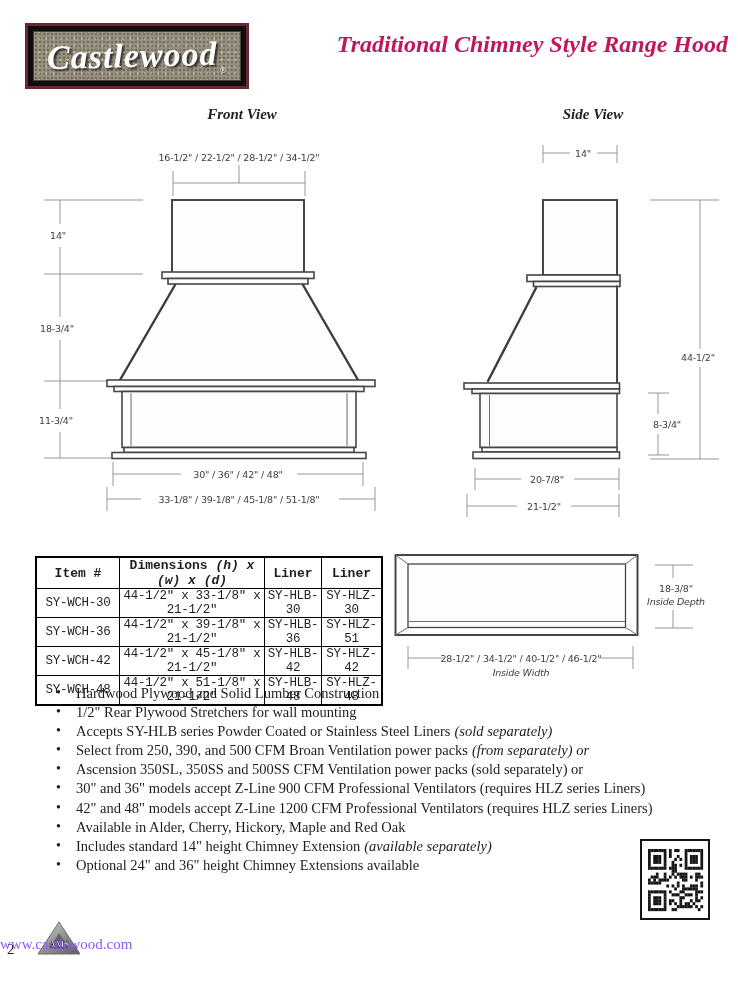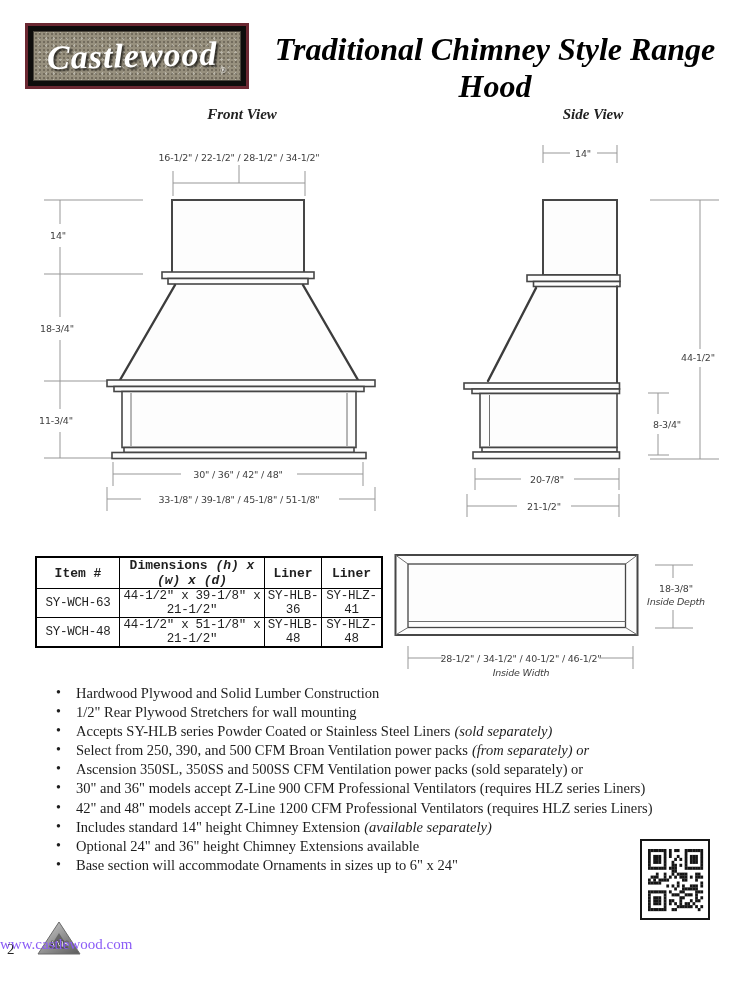--- a/index.html
+++ b/index.html
@@ -11,22 +11,22 @@
         border:3px solid #6b2832;background:#0e0d0c;padding:5px;}
   .logo-plaque{width:100%;height:100%;box-sizing:border-box;border:1px solid #4a453c;
         background-color:#97907e;
         background-image:radial-gradient(rgba(55,50,40,.38) 1px, transparent 1.3px),
                          radial-gradient(rgba(255,255,255,.30) 1px, transparent 1.3px);
         background-size:4px 4px,7px 7px;background-position:0 0,2px 3px;
         display:flex;align-items:center;justify-content:center;}
   .logo-script{font-style:italic;font-weight:bold;font-size:34px;color:#fff;letter-spacing:1px;
         text-shadow:2px 2px 2px rgba(0,0,0,.65);transform:rotate(-1.5deg);white-space:nowrap;}
   .logo-reg{font-size:9px;color:#fff;margin:28px 0 0 2px;text-shadow:1px 1px 1px rgba(0,0,0,.6);}
-  .title{position:absolute;left:262px;top:31px;width:466px;text-align:center;
-        font-style:italic;font-weight:bold;font-size:32px;color:#000000;}
+  .title{position:absolute;left:262px;top:31px;width:466px;text-align:right;
+        font-style:italic;font-weight:bold;font-size:24px;color:#be185d;}
 
   
   .view-label{position:absolute;top:106px;font-style:italic;font-weight:bold;font-size:15px;color:#222;}
   .front-label{left:150px;width:184px;text-align:center;}
   .side-label{left:501px;width:184px;text-align:center;}
 
   
   svg{position:absolute;overflow:visible;}
   .drawing-front{left:36px;top:140px;}
   .drawing-side{left:430px;top:140px;}
@@ -142,24 +142,36 @@
     <thead>
       <tr>
         <th class="col-item">Item #</th>
         <th class="col-dims"><span>Dimensions</span> <em>(h) x (w) x (d)</em></th>
         <th class="col-liner1">Liner</th>
         <th class="col-liner2">Liner</th>
       </tr>
     </thead>
     <tbody>
       <tr>
-        <td>SY-WCH-63</td>
+        <td>SY-WCH-30</td>
+        <td>44-1/2" x 33-1/8" x 21-1/2"</td>
+        <td>SY-HLB-30</td>
+        <td>SY-HLZ-30</td>
+      </tr>
+      <tr>
+        <td>SY-WCH-36</td>
         <td>44-1/2" x 39-1/8" x 21-1/2"</td>
         <td>SY-HLB-36</td>
-        <td>SY-HLZ-41</td>
+        <td>SY-HLZ-51</td>
+      </tr>
+      <tr>
+        <td>SY-WCH-42</td>
+        <td>44-1/2" x 45-1/8" x 21-1/2"</td>
+        <td>SY-HLB-42</td>
+        <td>SY-HLZ-42</td>
       </tr>
       <tr>
         <td>SY-WCH-48</td>
         <td>44-1/2" x 51-1/8" x 21-1/2"</td>
         <td>SY-HLB-48</td>
         <td>SY-HLZ-48</td>
       </tr>
     </tbody>
   </table>
 
@@ -178,23 +190,23 @@
   </svg>
 
   <ul class="features">
     <li><span>Hardwood Plywood and Solid Lumber Construction</span><em class="fn"></em></li>
     <li><span>1/2" Rear Plywood Stretchers for wall mounting</span><em class="fn"></em></li>
     <li><span>Accepts SY-HLB series Powder Coated or Stainless Steel Liners</span><em class="fn">(sold separately)</em></li>
     <li><span>Select from 250, 390, and 500 CFM Broan Ventilation power packs</span><em class="fn">(from separately) or</em></li>
     <li class="it"><span>Ascension 350SL, 350SS and 500SS CFM Ventilation power packs (sold separately) or</span><em class="fn"></em></li>
     <li class="it"><span>30" and 36" models accept Z-Line 900 CFM Professional Ventilators (requires HLZ series Liners)</span><em class="fn"></em></li>
     <li class="it"><span>42" and 48" models accept Z-Line 1200 CFM Professional Ventilators (requires HLZ series Liners)</span><em class="fn"></em></li>
+    <li><span>Available in Alder, Cherry, Hickory, Maple and Red Oak</span><em class="fn"></em></li>
     <li><span>Includes standard 14" height Chimney Extension</span><em class="fn">(available separately)</em></li>
     <li><span>Optional 24" and 36" height Chimney Extensions available</span><em class="fn"></em></li>
-    <li><span>Base section will accommodate Ornaments in sizes up to 6" x 24"</span><em class="fn"></em></li>
   </ul>
 
   <div class="qr">
     <svg id="qr-svg" viewBox="0 0 21 21" width="55" height="62" preserveAspectRatio="none" fill="#151515">
         <rect x="0" y="0" width="1.05" height="1.05"></rect>
         <rect x="1" y="0" width="1.05" height="1.05"></rect>
         <rect x="2" y="0" width="1.05" height="1.05"></rect>
         <rect x="3" y="0" width="1.05" height="1.05"></rect>
         <rect x="4" y="0" width="1.05" height="1.05"></rect>
         <rect x="5" y="0" width="1.05" height="1.05"></rect>

